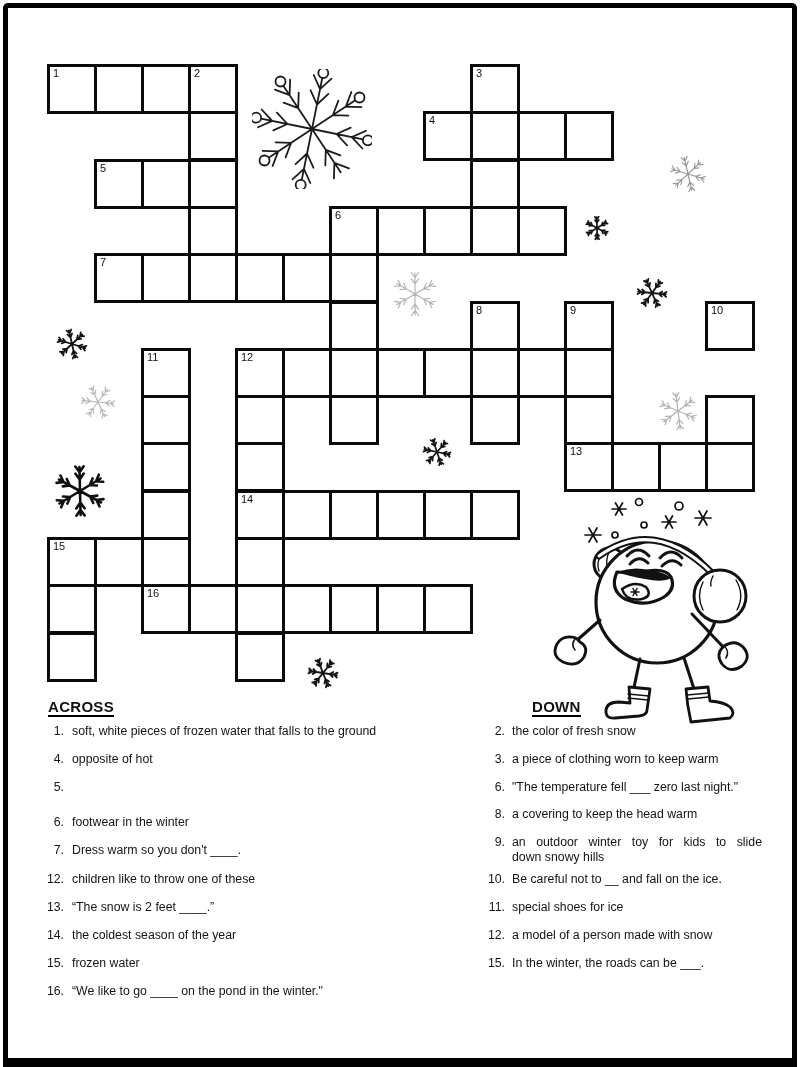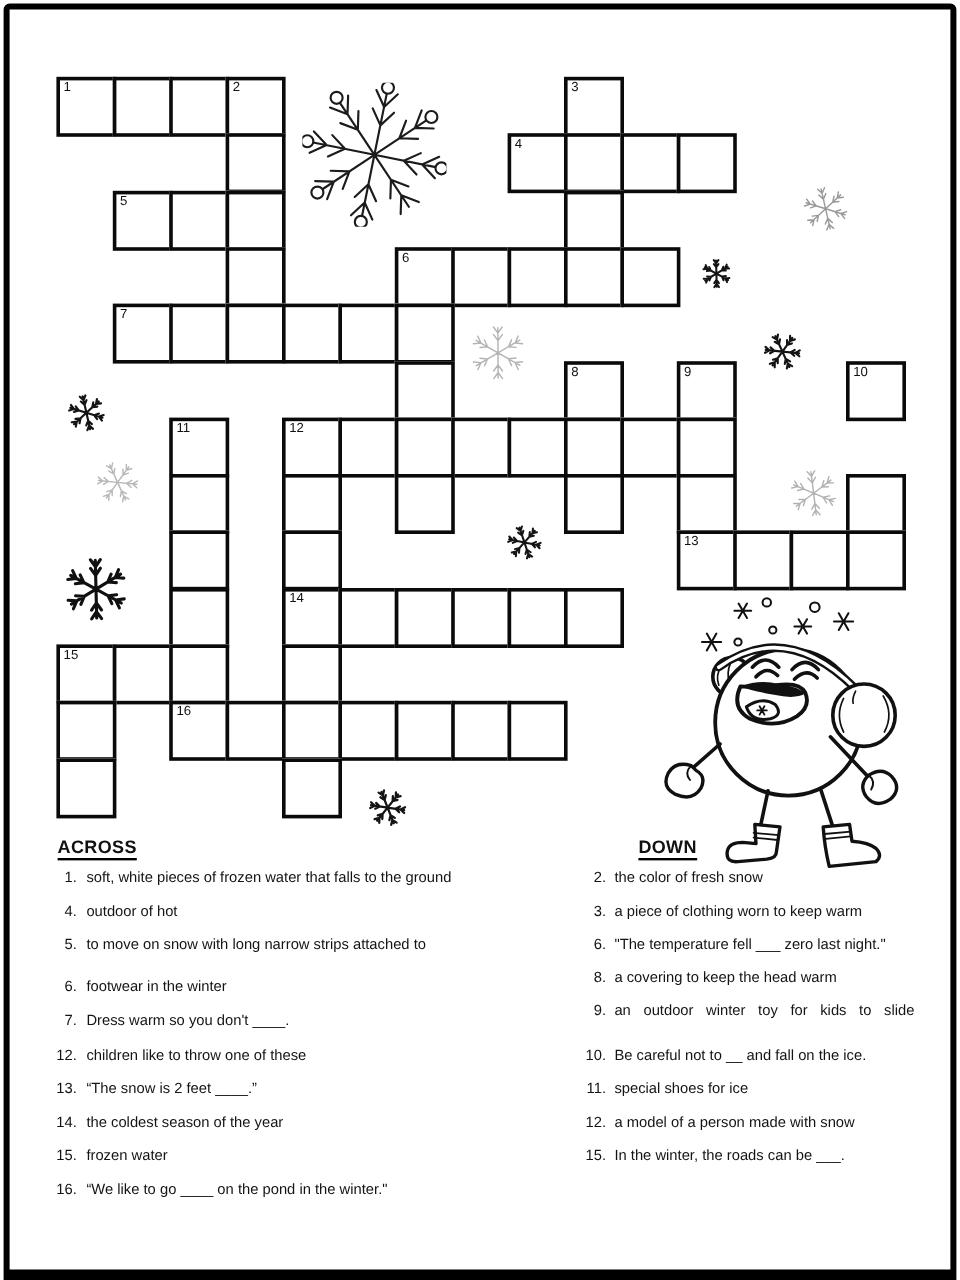--- a/index.html
+++ b/index.html
@@ -275,26 +275,25 @@
   </svg>
 
   <div class="heading" style="left:48px;top:698px;">ACROSS</div>
   <div id="across-list">
       <div class="clue-row" style="left: 38px; top: 724px;">
         <span class="clue-num" style="width: 26px;">1.</span>
         <div class="clue-text" style="margin-left: 8px; text-align: center;">soft, white pieces of frozen water that falls to the ground</div>
       </div>
       <div class="clue-row" style="left: 38px; top: 752px;">
         <span class="clue-num" style="width: 26px;">4.</span>
-        <div class="clue-text" style="margin-left: 8px;">outdoor of hot</div>
+        <div class="clue-text" style="margin-left: 8px;">opposite of hot</div>
       </div>
       <div class="clue-row" style="left: 38px; top: 780px;">
         <span class="clue-num" style="width: 26px;">5.</span>
         <div class="clue-text wrap" style="margin-left: 8px; width: 340px;">
-          <div>to move on snow with long narrow strips attached to</div>
         </div>
       </div>
       <div class="clue-row" style="left: 38px; top: 815px;">
         <span class="clue-num" style="width: 26px;">6.</span>
         <div class="clue-text" style="margin-left: 8px;">footwear in the winter</div>
       </div>
       <div class="clue-row" style="left: 38px; top: 843px;">
         <span class="clue-num" style="width: 26px;">7.</span>
         <div class="clue-text" style="margin-left: 8px;">Dress warm so you don't ____.</div>
       </div>
@@ -335,20 +334,21 @@
         <div class="clue-text" style="margin-left: 7px;">"The temperature fell ___ zero last night."</div>
       </div>
       <div class="clue-row" style="left: 478px; top: 807px;">
         <span class="clue-num" style="width: 27px;">8.</span>
         <div class="clue-text" style="margin-left: 7px;">a covering to keep the head warm</div>
       </div>
       <div class="clue-row" style="left: 478px; top: 835px;">
         <span class="clue-num" style="width: 27px;">9.</span>
         <div class="clue-text wrap" style="margin-left: 7px; width: 250px;">
           <div class="jline">an outdoor winter toy for kids to slide</div>
+          <div>down snowy hills</div>
         </div>
       </div>
       <div class="clue-row" style="left: 478px; top: 872px;">
         <span class="clue-num" style="width: 27px;">10.</span>
         <div class="clue-text" style="margin-left: 7px;">Be careful not to __ and fall on the ice.</div>
       </div>
       <div class="clue-row" style="left: 478px; top: 900px;">
         <span class="clue-num" style="width: 27px;">11.</span>
         <div class="clue-text" style="margin-left: 7px;">special shoes for ice</div>
       </div>

